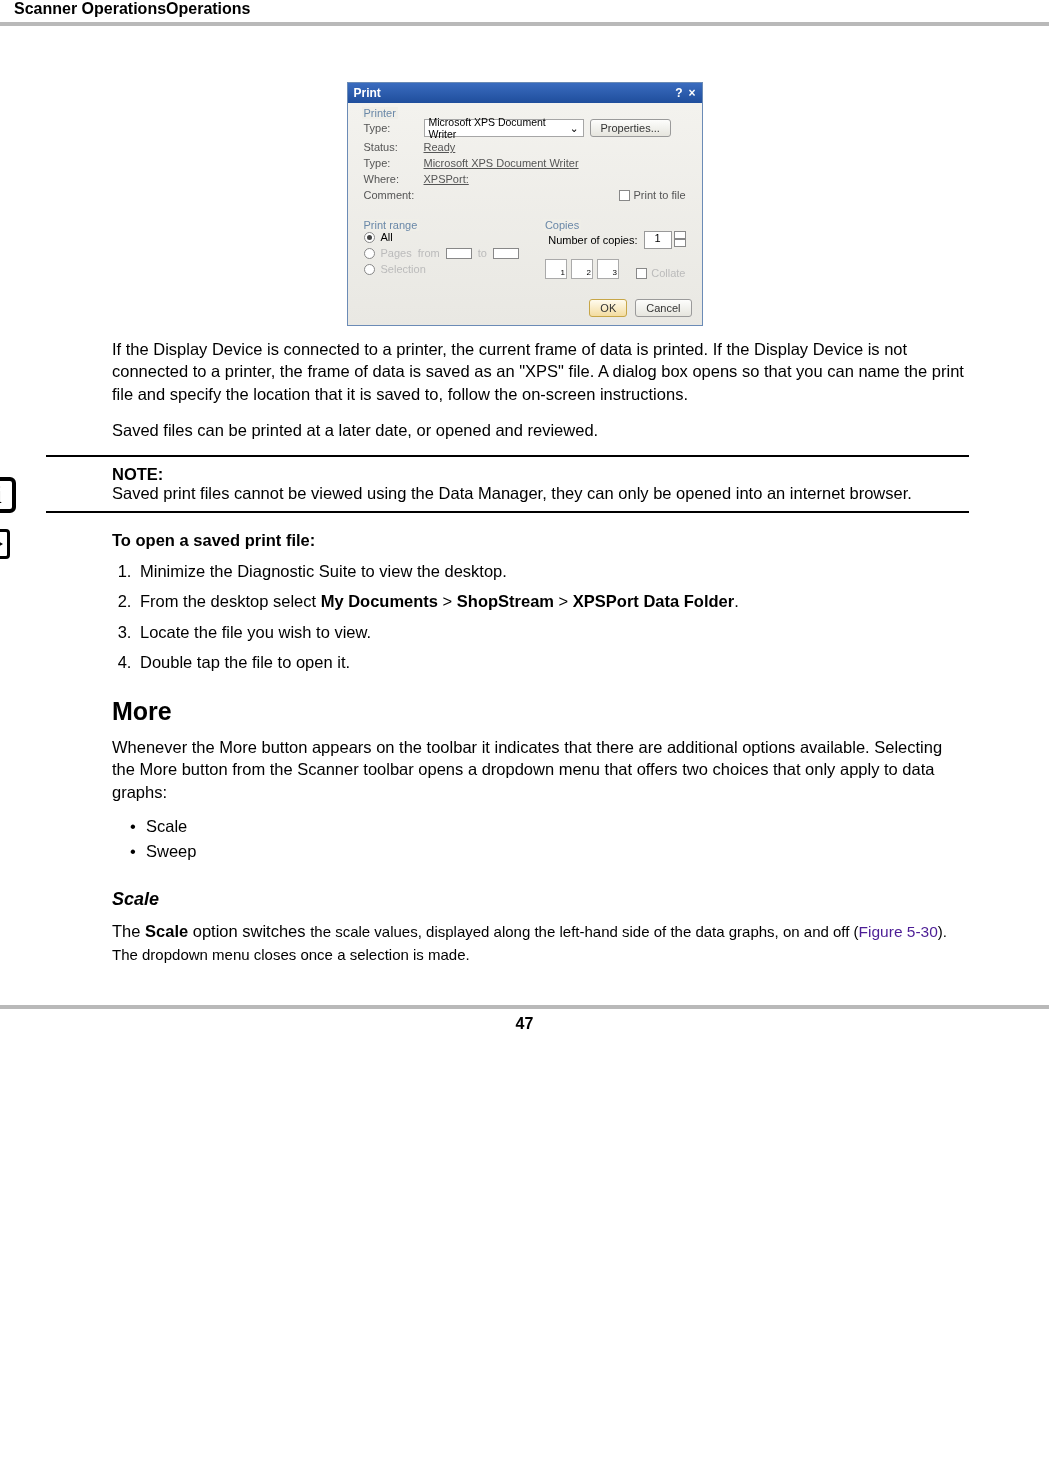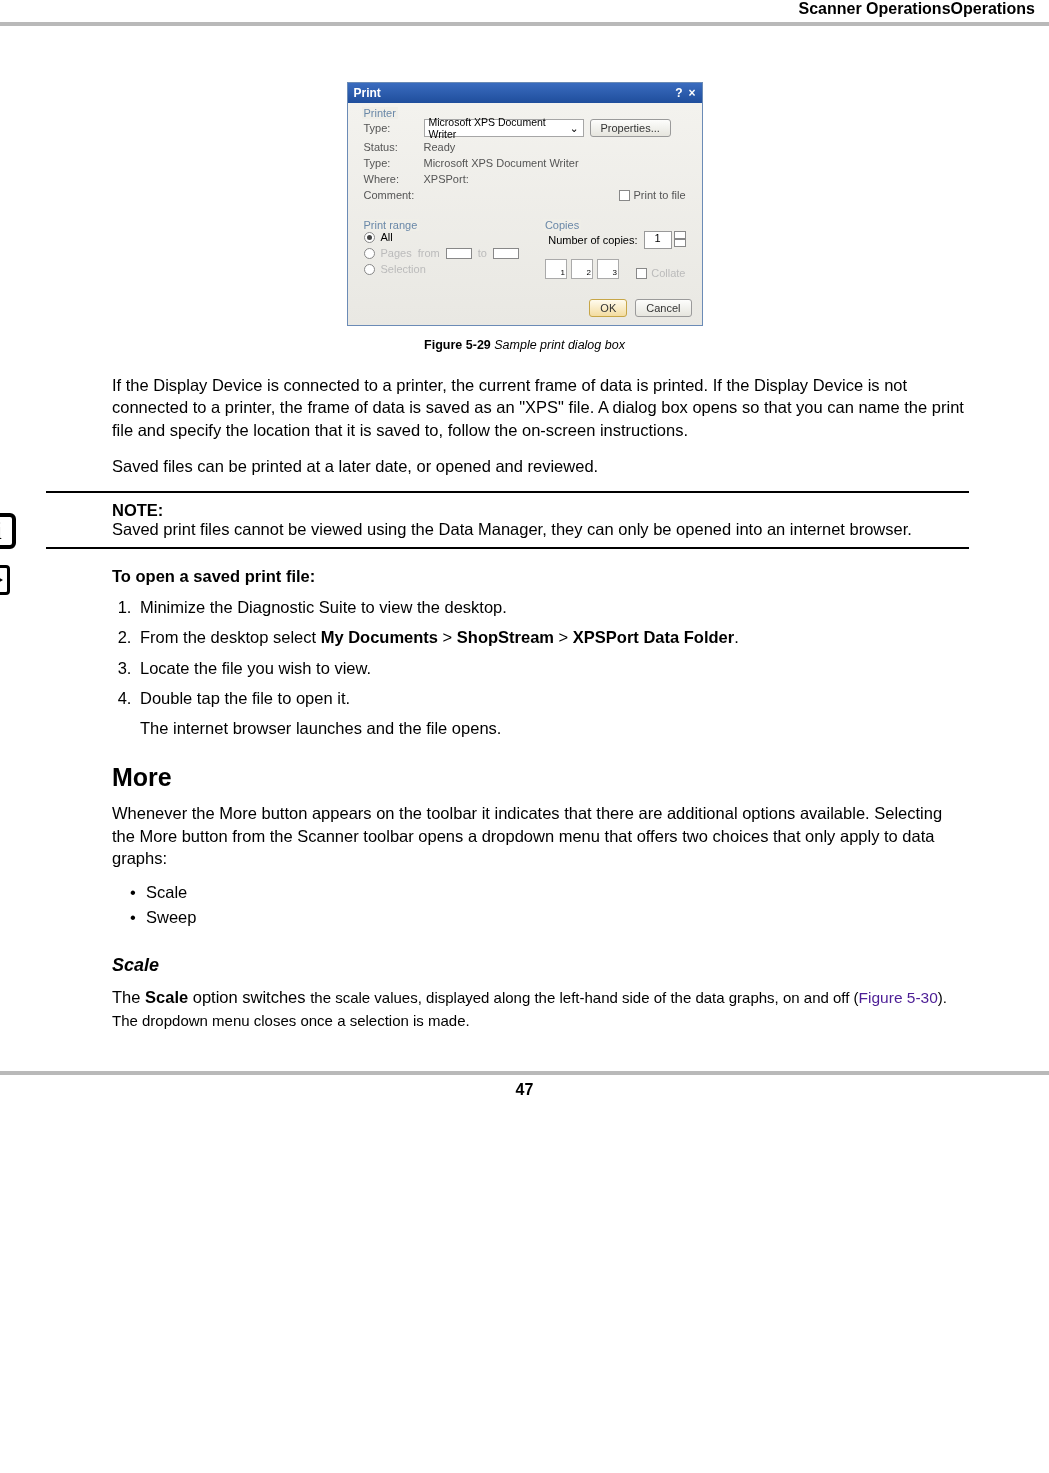--- a/index.html
+++ b/index.html
@@ -7,21 +7,21 @@
     font-family: Arial, Helvetica, sans-serif;
     font-size: 16.5px;
     color: #000;
     background: #fff;
     width: 1049px;
     min-height: 1473px;
     position: relative;
   }
   .header {
     display: flex;
-    justify-content: flex-end;
+    justify-content: flex-start;
     font-weight: bold;
     padding: 0 14px;
     font-size: 16px;
   }
   .grayrule {
     height: 4px;
     background: #b9b9b9;
     margin: 4px 0 0 0;
   }
   .grayrule.bottom { margin-top: 40px; }
@@ -65,21 +65,21 @@
   .fieldset .legend {
     position: absolute;
     top: -2px; left: 6px;
     color: #6a88a8;
     font-size: 11px;
     background: #efeee8;
     padding: 0 2px;
   }
   .row { display:flex; align-items:center; gap:6px; margin:4px 0; }
   .lbl { width: 54px; color:#555; }
-  .val { color:#555; }
+  .val { color:#555;text-decoration:underline; }
   .namebox {
     border: 1px solid #a6a6a6;
     background: #fff;
     height: 18px;
     width: 160px;
     display:flex;
     align-items:center;
     justify-content:space-between;
     padding:0 4px;
     font-size:10.5px;
@@ -240,23 +240,20 @@
         </div>
       </div>
 
       <div class="btnrow">
         <span class="btn primary">OK</span>
         <span class="btn">Cancel</span>
       </div>
     </div>
   </div>
 
-  <div class="caption">
-    <b>Figure 5-29 </b><i>Sample print dialog box</i>
-  </div>
 
   <div class="indent">
     <p class="para">If the Display Device is connected to a printer, the current frame of data is printed. If the Display Device is not connected to a printer, the frame of data is saved as an "XPS" file. A dialog box opens so that you can name the print file and specify the location that it is saved to, follow the on-screen instructions.</p>
     <p class="para">Saved files can be printed at a later date, or opened and reviewed.</p>
 
     <div class="noteblock iconwrap">
       <div class="noteicon">i</div>
       <div><b>NOTE:</b></div>
       <div>Saved print files cannot be viewed using the Data Manager, they can only be opened into an internet browser.</div>
     </div>
@@ -269,21 +266,20 @@
       </div>
       <div class="prochead">To open a saved print file:</div>
       <ol class="ol">
         <li>Minimize the Diagnostic Suite to view the desktop.</li>
         <li>
           <span>From the desktop select </span><b>My Documents</b><span> &gt; </span><b>ShopStream</b><span> &gt; </span><b>XPSPort Data Folder</b><span>.</span>
         </li>
         <li>Locate the file you wish to view.</li>
         <li>
           <span>Double tap the file to open it.</span>
-          <div style="margin-top:8px;">The internet browser launches and the file opens.</div>
         </li>
       </ol>
     </div>
 
     <h3 class="more">More</h3>
     <p class="para">Whenever the More button appears on the toolbar it indicates that there are additional options available. Selecting the More button from the Scanner toolbar opens a dropdown menu that offers two choices that only apply to data graphs:</p>
     <ul class="ul">
       <li>Scale</li>
       <li>Sweep</li>
     </ul>

